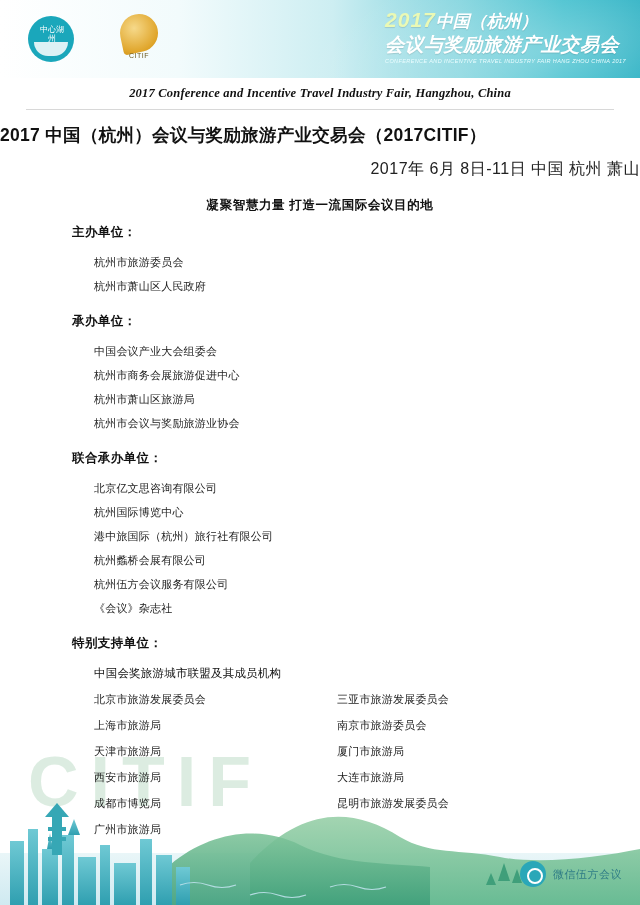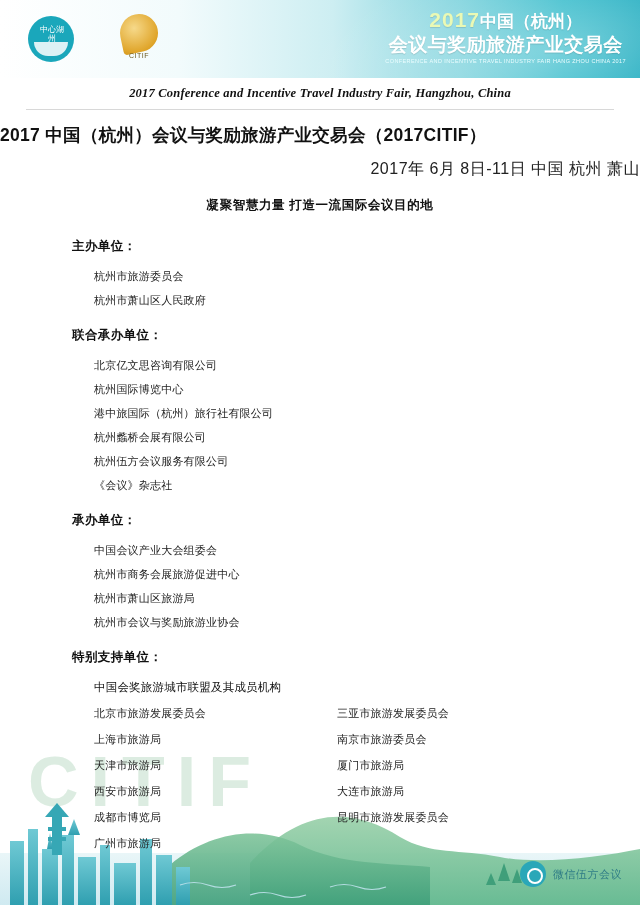--- a/index.html
+++ b/index.html
@@ -93,22 +93,23 @@
     width: 54px;
     text-align: center;
     font-size: 7px;
     color: #6b5a20;
     letter-spacing: .5px;
   }
   .banner-right {
     position: absolute;
     right: 14px;
     top: 8px;
-    text-align: center;
+    text-align: left;
     color: #ffffff;
+    font-style: italic;
   }
   .banner-year {
     font-size: 21px;
     font-weight: bold;
     letter-spacing: 1px;
     line-height: 23px;
     color: #eaf9b5;
     text-shadow: 0 1px 1px rgba(0,0,0,.12);
   }
   .banner-year .cn2 {
@@ -167,21 +168,21 @@
     font-size: 12.5px;
     font-weight: bold;
     color: #111111;
     letter-spacing: .6px;
   }
 
   
   .content {
     position: relative;
     z-index: 3;
-    margin: 24px 0 0 0;
+    margin: 10px 0 0 0;
     padding: 0 60px 0 72px;
   }
   .sec-title {
     font-size: 12.5px;
     font-weight: bold;
     color: #111111;
     margin: 0 0 9px 0;
     letter-spacing: .4px;
   }
   .sec-block {
@@ -302,38 +303,38 @@
   <div class="slogan">凝聚智慧力量   打造一流国际会议目的地</div>
 
   <div class="watermark">CITIF</div>
 
   <div class="content">
 
     <div class="sec-block">
       <div class="sec-title">主办单位：</div>
       <div class="item">杭州市旅游委员会</div>
       <div class="item">杭州市萧山区人民政府</div>
+    </div>
+
+    <div class="sec-block">
+      <div class="sec-title">承办单位：</div>
+      <div class="item">中国会议产业大会组委会</div>
+      <div class="item">杭州市商务会展旅游促进中心</div>
+      <div class="item">杭州市萧山区旅游局</div>
+      <div class="item">杭州市会议与奖励旅游业协会</div>
     </div>
 
     <div class="sec-block">
       <div class="sec-title">联合承办单位：</div>
       <div class="item">北京亿文思咨询有限公司</div>
       <div class="item">杭州国际博览中心</div>
       <div class="item">港中旅国际（杭州）旅行社有限公司</div>
       <div class="item">杭州蠡桥会展有限公司</div>
       <div class="item">杭州伍方会议服务有限公司</div>
       <div class="item">《会议》杂志社</div>
-    </div>
-
-    <div class="sec-block">
-      <div class="sec-title">承办单位：</div>
-      <div class="item">中国会议产业大会组委会</div>
-      <div class="item">杭州市商务会展旅游促进中心</div>
-      <div class="item">杭州市萧山区旅游局</div>
-      <div class="item">杭州市会议与奖励旅游业协会</div>
     </div>
 
     <div class="sec-block">
       <div class="sec-title">特别支持单位：</div>
       <div class="sub-head">中国会奖旅游城市联盟及其成员机构</div>
       <div class="two-col">
         <div class="item">北京市旅游发展委员会</div>
         <div class="item">三亚市旅游发展委员会</div>
         <div class="item">上海市旅游局</div>
         <div class="item">南京市旅游委员会</div>

